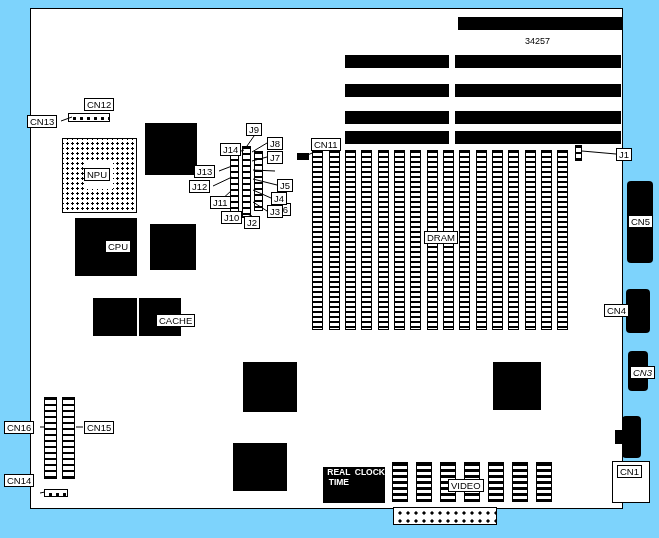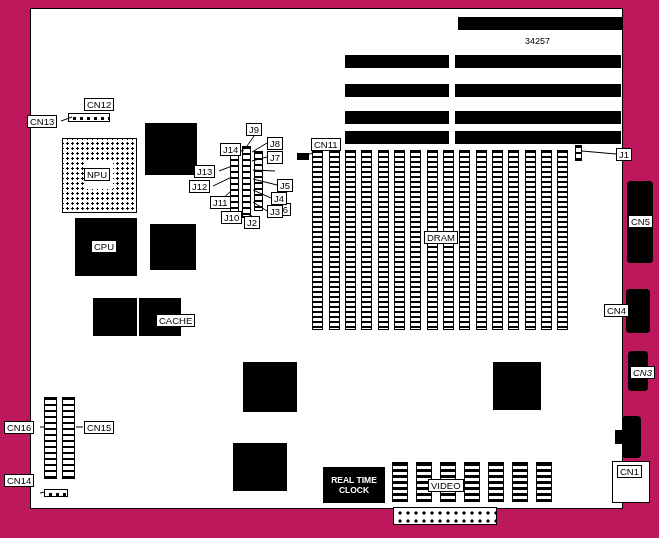--- a/index.html
+++ b/index.html
@@ -1,34 +1,34 @@
 <!DOCTYPE html>
 <html><head>
 <meta charset="utf-8">
 <style>
   html,body { margin:0; padding:0; background:#fff; }
-  .canvas { position:relative; width:659px; height:538px; background:#be185d;
+  .canvas { position:relative; width:659px; height:538px; background:#7dd3fc;
             font-family:"Liberation Sans", sans-serif; color:#000; overflow:hidden; }
   .outline { position:absolute; box-sizing:border-box; border:1px solid #000; background:#fff; }
   .chip    { position:absolute; background:#000; }
   .lbl     { position:absolute; background:#fff; border:1px solid #000; font-size:9.5px;
              line-height:11px; padding:0 2px; white-space:nowrap; z-index:6; }
   .slot    { position:absolute; top:150px; width:11px; height:180px; box-sizing:border-box;
              border:1px solid #000;
              background:repeating-linear-gradient(180deg,#000 0 2px,#fff 2px 5px); }
   .ladder  { position:absolute; box-sizing:border-box; border:1px solid #000;
              background:repeating-linear-gradient(180deg,#000 0 2.5px,#fff 2.5px 6px); }
   .dots    { position:absolute; box-sizing:border-box; border:1px solid #000; background-color:#fff;
              background-image:radial-gradient(circle,#000 1.4px,transparent 1.8px);
              background-size:7px 7px; background-position:2px 1px; z-index:2; }
   .socketgrid { position:absolute; box-sizing:border-box; border:1px solid #000; background:#fff;
              background-image:radial-gradient(circle,#000 1.1px,transparent 1.4px);
              background-size:5px 5px; background-position:2px 2px; }
   .rtc     { position:absolute; background:#000; color:#fff; font-weight:bold; font-size:8.5px;
-             line-height:10px; text-align:center; display:flex; flex-direction:column;
+             line-height:10px; text-align:center; display:flex; flex-direction:row;
              justify-content:center; z-index:2; }
   .ptext   { position:absolute; font-size:9px; z-index:2; }
   .svglayer{ position:absolute; left:0; top:0; z-index:4; pointer-events:none; }
   .roundc  { border-radius:4px; }
 </style>
 </head>
 <body>
 
 <div class="canvas">
 
@@ -48,21 +48,21 @@
   <div class="dots" style="left:68px;top:113px;width:42px;height:9px;"></div>
   <div class="lbl" style="left:70px;top:98px;margin-left:14px;">CN12</div>
   <div class="lbl" style="left:27px;top:115px;">CN13</div>
 
   <div class="socketgrid" style="left:62px;top:138px;width:75px;height:75px;"></div>
   <div style="position:absolute;left:85px;top:161px;width:28px;height:28px;background:#fff;z-index:1;"></div>
   <div class="lbl" style="left:84px;top:168px;">NPU</div>
 
   <div class="chip" style="left:145px;top:123px;width:52px;height:52px;"></div>
   <div class="chip" style="left:75px;top:218px;width:62px;height:58px;"></div>
-  <div class="lbl" style="left:91px;top:240px;">CPU</div>
+  <div class="lbl" style="left:105px;top:240px;">CPU</div>
   <div class="chip" style="left:150px;top:224px;width:46px;height:46px;"></div>
 
   <div class="chip" style="left:93px;top:298px;width:44px;height:38px;"></div>
   <div class="chip" style="left:139px;top:298px;width:42px;height:38px;"></div>
   <div class="lbl" style="left:108px;top:314px;margin-left:48px;">CACHE</div>
 
   <div class="ladder" style="left:230px;top:146px;width:9px;height:72px;"></div>
   <div class="ladder" style="left:242px;top:146px;width:9px;height:72px;"></div>
   <div class="ladder" style="left:254px;top:151px;width:9px;height:60px;"></div>
 
@@ -131,21 +131,21 @@
     <span>CLOCK</span>
   </div>
 
   <div class="ladder" style="left:392px;top:462px;width:16px;height:40px;"></div>
   <div class="ladder" style="left:416px;top:462px;width:16px;height:40px;"></div>
   <div class="ladder" style="left:440px;top:462px;width:16px;height:40px;"></div>
   <div class="ladder" style="left:464px;top:462px;width:16px;height:40px;"></div>
   <div class="ladder" style="left:488px;top:462px;width:16px;height:40px;"></div>
   <div class="ladder" style="left:512px;top:462px;width:16px;height:40px;"></div>
   <div class="ladder" style="left:536px;top:462px;width:16px;height:40px;"></div>
-  <div class="lbl" style="left:428px;top:479px;">VIDEO</div>
+  <div class="lbl" style="left:448px;top:479px;">VIDEO</div>
 
   <div class="dots" style="left:393px;top:507px;width:104px;height:18px;background-size:8px 8px;"></div>
 
   <svg class="svglayer" width="659" height="538" viewBox="0 0 659 538">
     <g stroke="#000" stroke-width="1" fill="none">
       <line x1="61" y1="121" x2="72" y2="117"></line>
       <line x1="254" y1="136" x2="247" y2="146"></line>
       <line x1="244" y1="150" x2="233" y2="154"></line>
       <line x1="219" y1="171" x2="232" y2="166"></line>
       <line x1="213" y1="186" x2="232" y2="177"></line>

